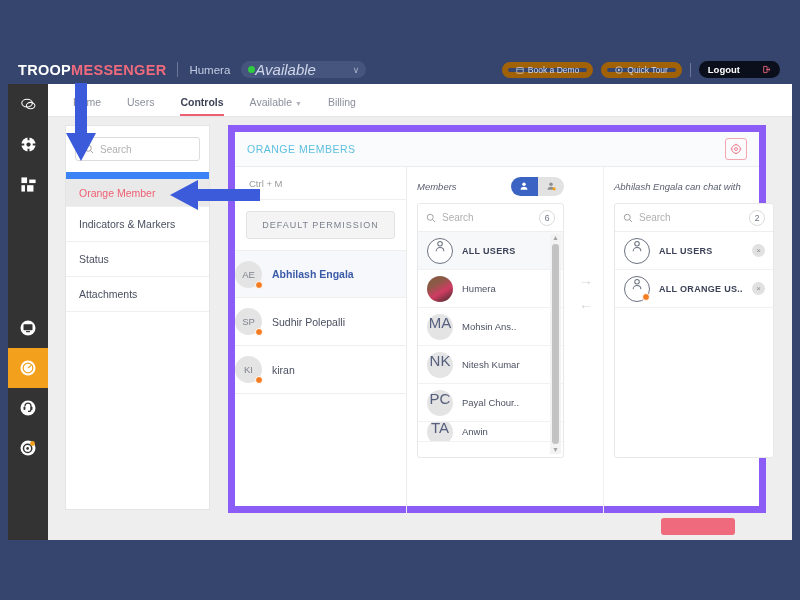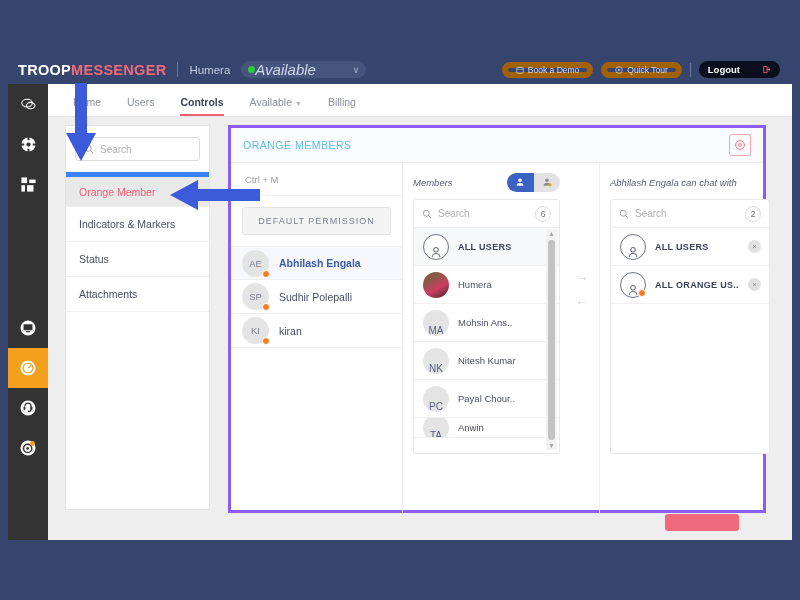--- a/index.html
+++ b/index.html
@@ -101,28 +101,28 @@
     border: 1px solid #dcdcdc; border-radius: 3px;
     display: flex; align-items: center; padding: 0 8px; gap: 6px;
   }
   .mag { color: #9b9b9b; font-size: 10px; }
   .ph { color: #b0b0b0; font-size: 10px; }
   .side-item {
     height: 35px; display: flex; align-items: center;
     padding-left: 13px; font-size: 10.5px; color: #4a4f60;
     border-bottom: 1px solid #efefef;
   }
-  .side-item.first { margin-top: 11px; border-top: 5px solid #3b82f6; }
+  .side-item.first { margin-top: 11px; border-top: 7px solid #3b82f6; }
   .side-item.active { background: #e9e9e9; color: #ef5f73; }
 
   
   #main-card {
     position: absolute; left: 180px; top: 8px;
     width: 538px; height: 388px; background: #ffffff;
-    border: 3px solid #8b5cf6;
+    border: 7px solid #8b5cf6;
   }
   #main-head {
     height: 35px; background: #fafbfd; border-bottom: 1px solid #ececec;
     display: flex; align-items: center; padding: 0 12px;
   }
   #main-title { color: #5fbfe0; font-size: 10.5px; letter-spacing: .5px; }
   #gear-box {
     margin-left: auto; width: 22px; height: 22px;
     border: 1px solid #f5a5ae; border-radius: 3px;
     display: flex; align-items: center; justify-content: center;
@@ -138,22 +138,22 @@
     padding-left: 14px; gap: 6px; border-bottom: 1px solid #efefef; text-align: center;
   }
   .ctrlm-txt { font-size: 9.5px; color: #9b9b9b; }
   #perm-btn {
     margin: 11px 11px 0 11px; height: 28px;
     background: #f4f4f4; border: 1px solid #e3e3e3; border-radius: 3px;
     display: flex; align-items: center; justify-content: center;
     font-size: 9px; letter-spacing: 1px; color: #7c808d;
   }
   .mrow {
-    height: 34px; display: flex; align-items: center;
-    padding-left: 11px; gap: 10px; border-bottom: 1px solid #efefef;
+    height: 48px; display: flex; align-items: center;
+    gap: 10px; border-bottom: 1px solid #efefef;
   }
   .mrow.first { margin-top: 11px; border-top: 1px solid #efefef; }
   .mrow.sel { background: #f6f8fc; }
   .av {
     width: 27px; height: 27px; border-radius: 50%;
     background: #e4e4e4; color: #7f838f; font-size: 9.5px;
     display: flex; align-items: center; justify-content: center;
     position: relative; flex: 0 0 auto;
   }
   .av .pres {
@@ -193,22 +193,22 @@
   }
   .lrow {
     height: 38px; display: flex; align-items: center;
     padding-left: 9px; gap: 9px; border-bottom: 1px solid #f1f1f1;
     position: relative;
   }
   .lrow.hl { background: #f7f8fa; }
   .lrow.clip { height: 20px; overflow: hidden; }
   .uav {
     width: 26px; height: 26px; border-radius: 50%;
-    display: flex; align-items: flex-end; justify-content: center;
-    font-size: 10px; position: relative; flex: 0 0 auto;
+    display: flex; align-items: flex-start; justify-content: center;
+    font-size: 15px; position: relative; flex: 0 0 auto;
   }
   .uav.ring { border: 1.3px solid #6d7280; color: #6d7280; background: #ffffff; }
   .uav.grey { background: #e4e4e4; color: #56607e; }
   .uav.photo { background: linear-gradient(150deg,#8a5a47 30%,#d03c62 60%,#3a2a28 100%); }
   .uav .pres2 {
     position: absolute; right: -1px; bottom: 0;
     width: 8px; height: 8px; border-radius: 50%;
     background: #f47b20; border: 1.5px solid #ffffff;
   }
   .uname { font-size: 9.5px; color: #4d5262; }

